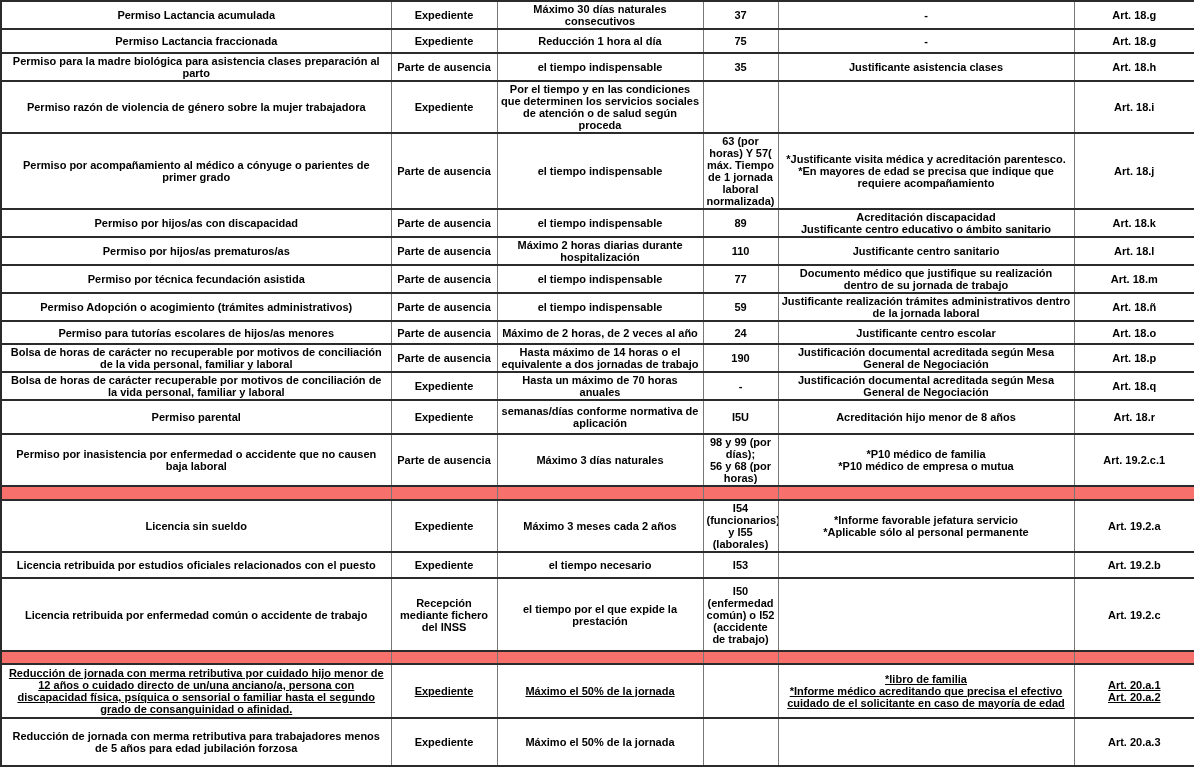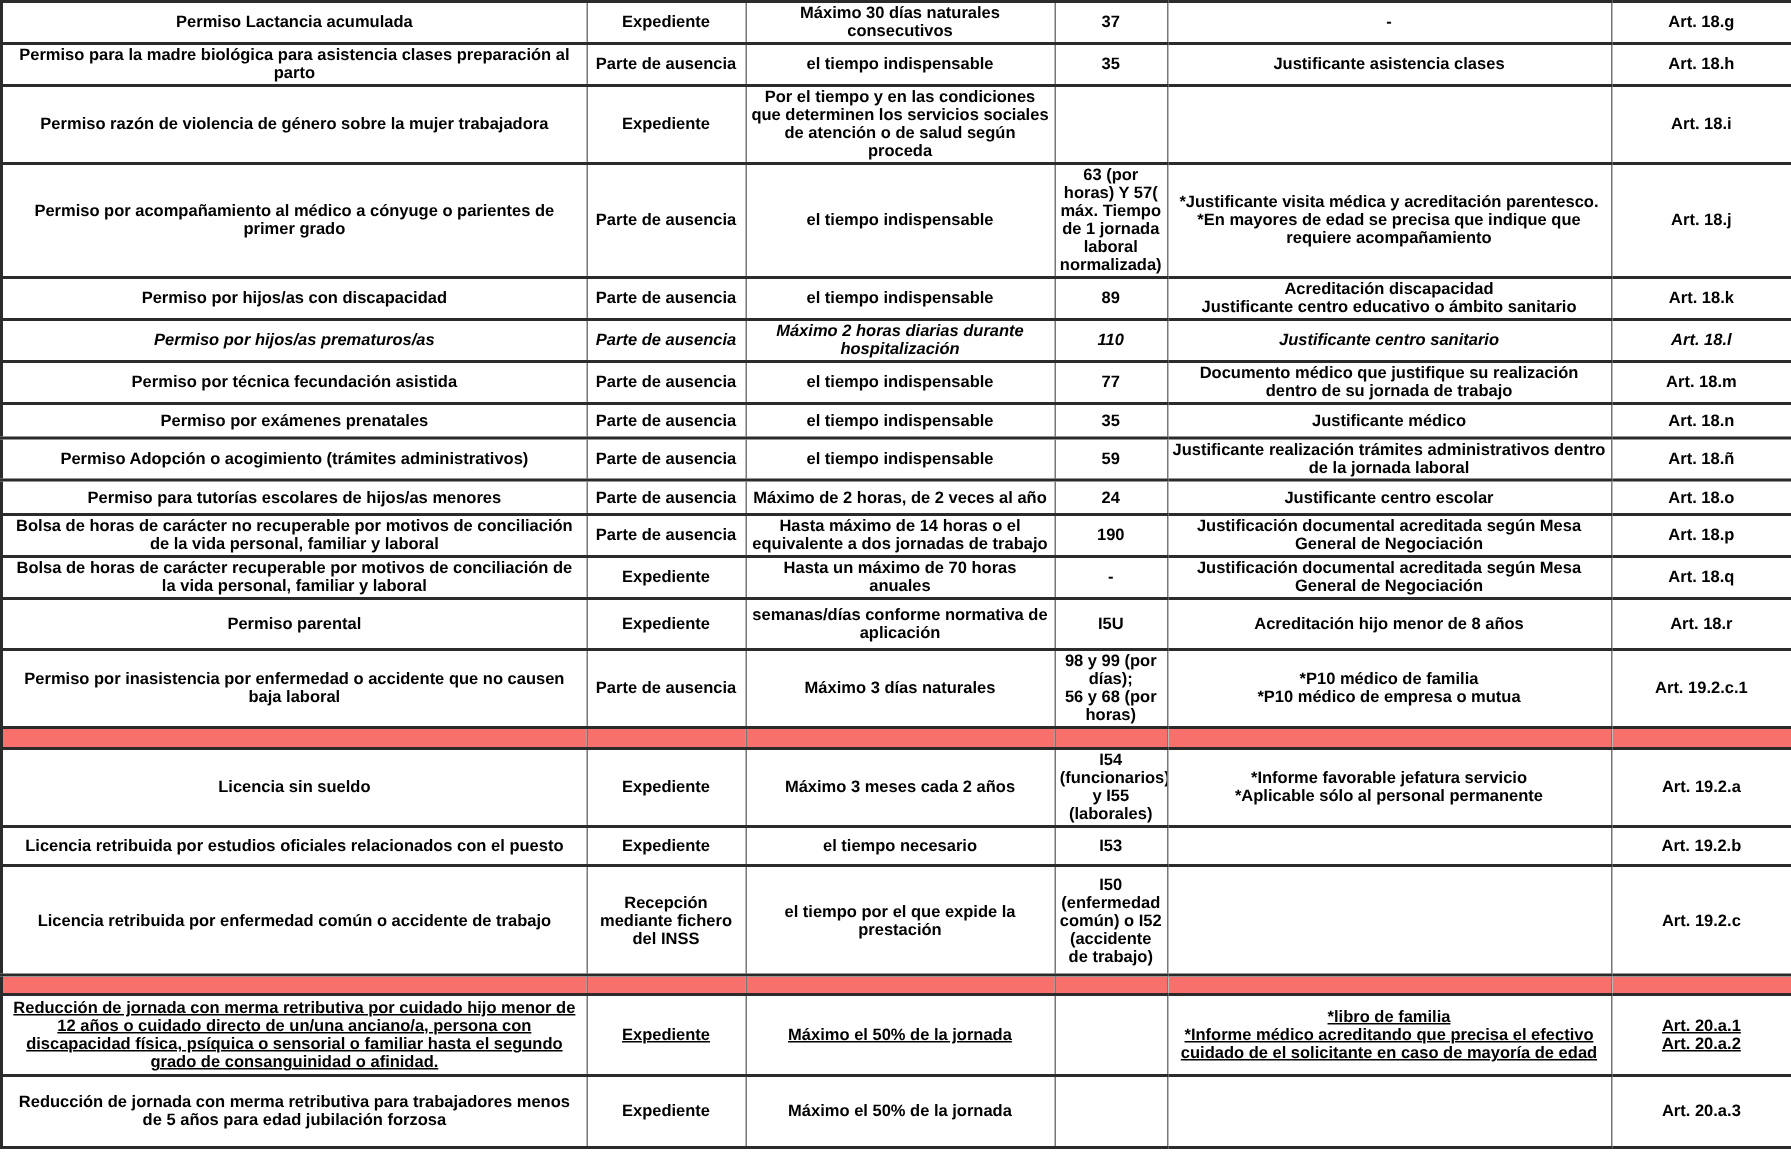--- a/index.html
+++ b/index.html
@@ -47,20 +47,28 @@
     </colgroup>
     <tbody>
         <tr style="height: 24px;">
           <td class="col-name">Permiso Lactancia acumulada</td>
           <td class="col-proc">Expediente</td>
           <td class="col-duration">Máximo 30 días naturales consecutivos</td>
           <td class="col-code">37</td>
           <td class="col-just">-</td>
           <td class="col-article">Art. 18.g</td>
         </tr>
+        <tr style="height: 24px;">
+          <td class="col-name">Permiso Lactancia fraccionada</td>
+          <td class="col-proc">Expediente</td>
+          <td class="col-duration">Reducción 1 hora al día</td>
+          <td class="col-code">75</td>
+          <td class="col-just">-</td>
+          <td class="col-article">Art. 18.g</td>
+        </tr>
         <tr style="height: 23px; margin-top: 15px;">
           <td class="col-name">Permiso para la madre biológica para asistencia clases preparación al parto</td>
           <td class="col-proc">Parte de ausencia</td>
           <td class="col-duration">el tiempo indispensable</td>
           <td class="col-code">35</td>
           <td class="col-just">Justificante asistencia clases</td>
           <td class="col-article">Art. 18.h</td>
         </tr>
         <tr style="height: 34px;">
           <td class="col-name">Permiso razón de violencia de género sobre la mujer trabajadora</td>
@@ -81,43 +89,35 @@
         </tr>
         <tr style="height: 26px;">
           <td class="col-name">Permiso por  hijos/as con discapacidad</td>
           <td class="col-proc">Parte de ausencia</td>
           <td class="col-duration">el tiempo indispensable</td>
           <td class="col-code">89</td>
           <td class="col-just">Acreditación discapacidad
 Justificante centro educativo o ámbito sanitario</td>
           <td class="col-article">Art. 18.k</td>
         </tr>
-        <tr style="height: 25px; font-style: italic;">
+        <tr style="height: 25px;">
           <td class="col-name">Permiso por hijos/as prematuros/as</td>
           <td class="col-proc">Parte de ausencia</td>
           <td class="col-duration">Máximo 2 horas diarias durante hospitalización</td>
           <td class="col-code">110</td>
           <td class="col-just">Justificante centro sanitario</td>
           <td class="col-article">Art. 18.l</td>
         </tr>
         <tr style="height: 24px;">
           <td class="col-name">Permiso por técnica fecundación asistida</td>
           <td class="col-proc">Parte de ausencia</td>
           <td class="col-duration">el tiempo indispensable</td>
           <td class="col-code">77</td>
           <td class="col-just">Documento médico que justifique su realización dentro de su jornada de trabajo</td>
           <td class="col-article">Art. 18.m</td>
-        </tr>
-        <tr style="height: 23px;">
-          <td class="col-name">Permiso por exámenes prenatales</td>
-          <td class="col-proc">Parte de ausencia</td>
-          <td class="col-duration">el tiempo indispensable</td>
-          <td class="col-code">35</td>
-          <td class="col-just">Justificante médico</td>
-          <td class="col-article">Art. 18.n</td>
         </tr>
         <tr style="height: 25px;">
           <td class="col-name">Permiso Adopción o acogimiento (trámites administrativos)</td>
           <td class="col-proc">Parte de ausencia</td>
           <td class="col-duration">el tiempo indispensable</td>
           <td class="col-code">59</td>
           <td class="col-just">Justificante realización trámites administrativos  dentro de la jornada laboral</td>
           <td class="col-article">Art. 18.ñ</td>
         </tr>
         <tr style="height: 23px;">

